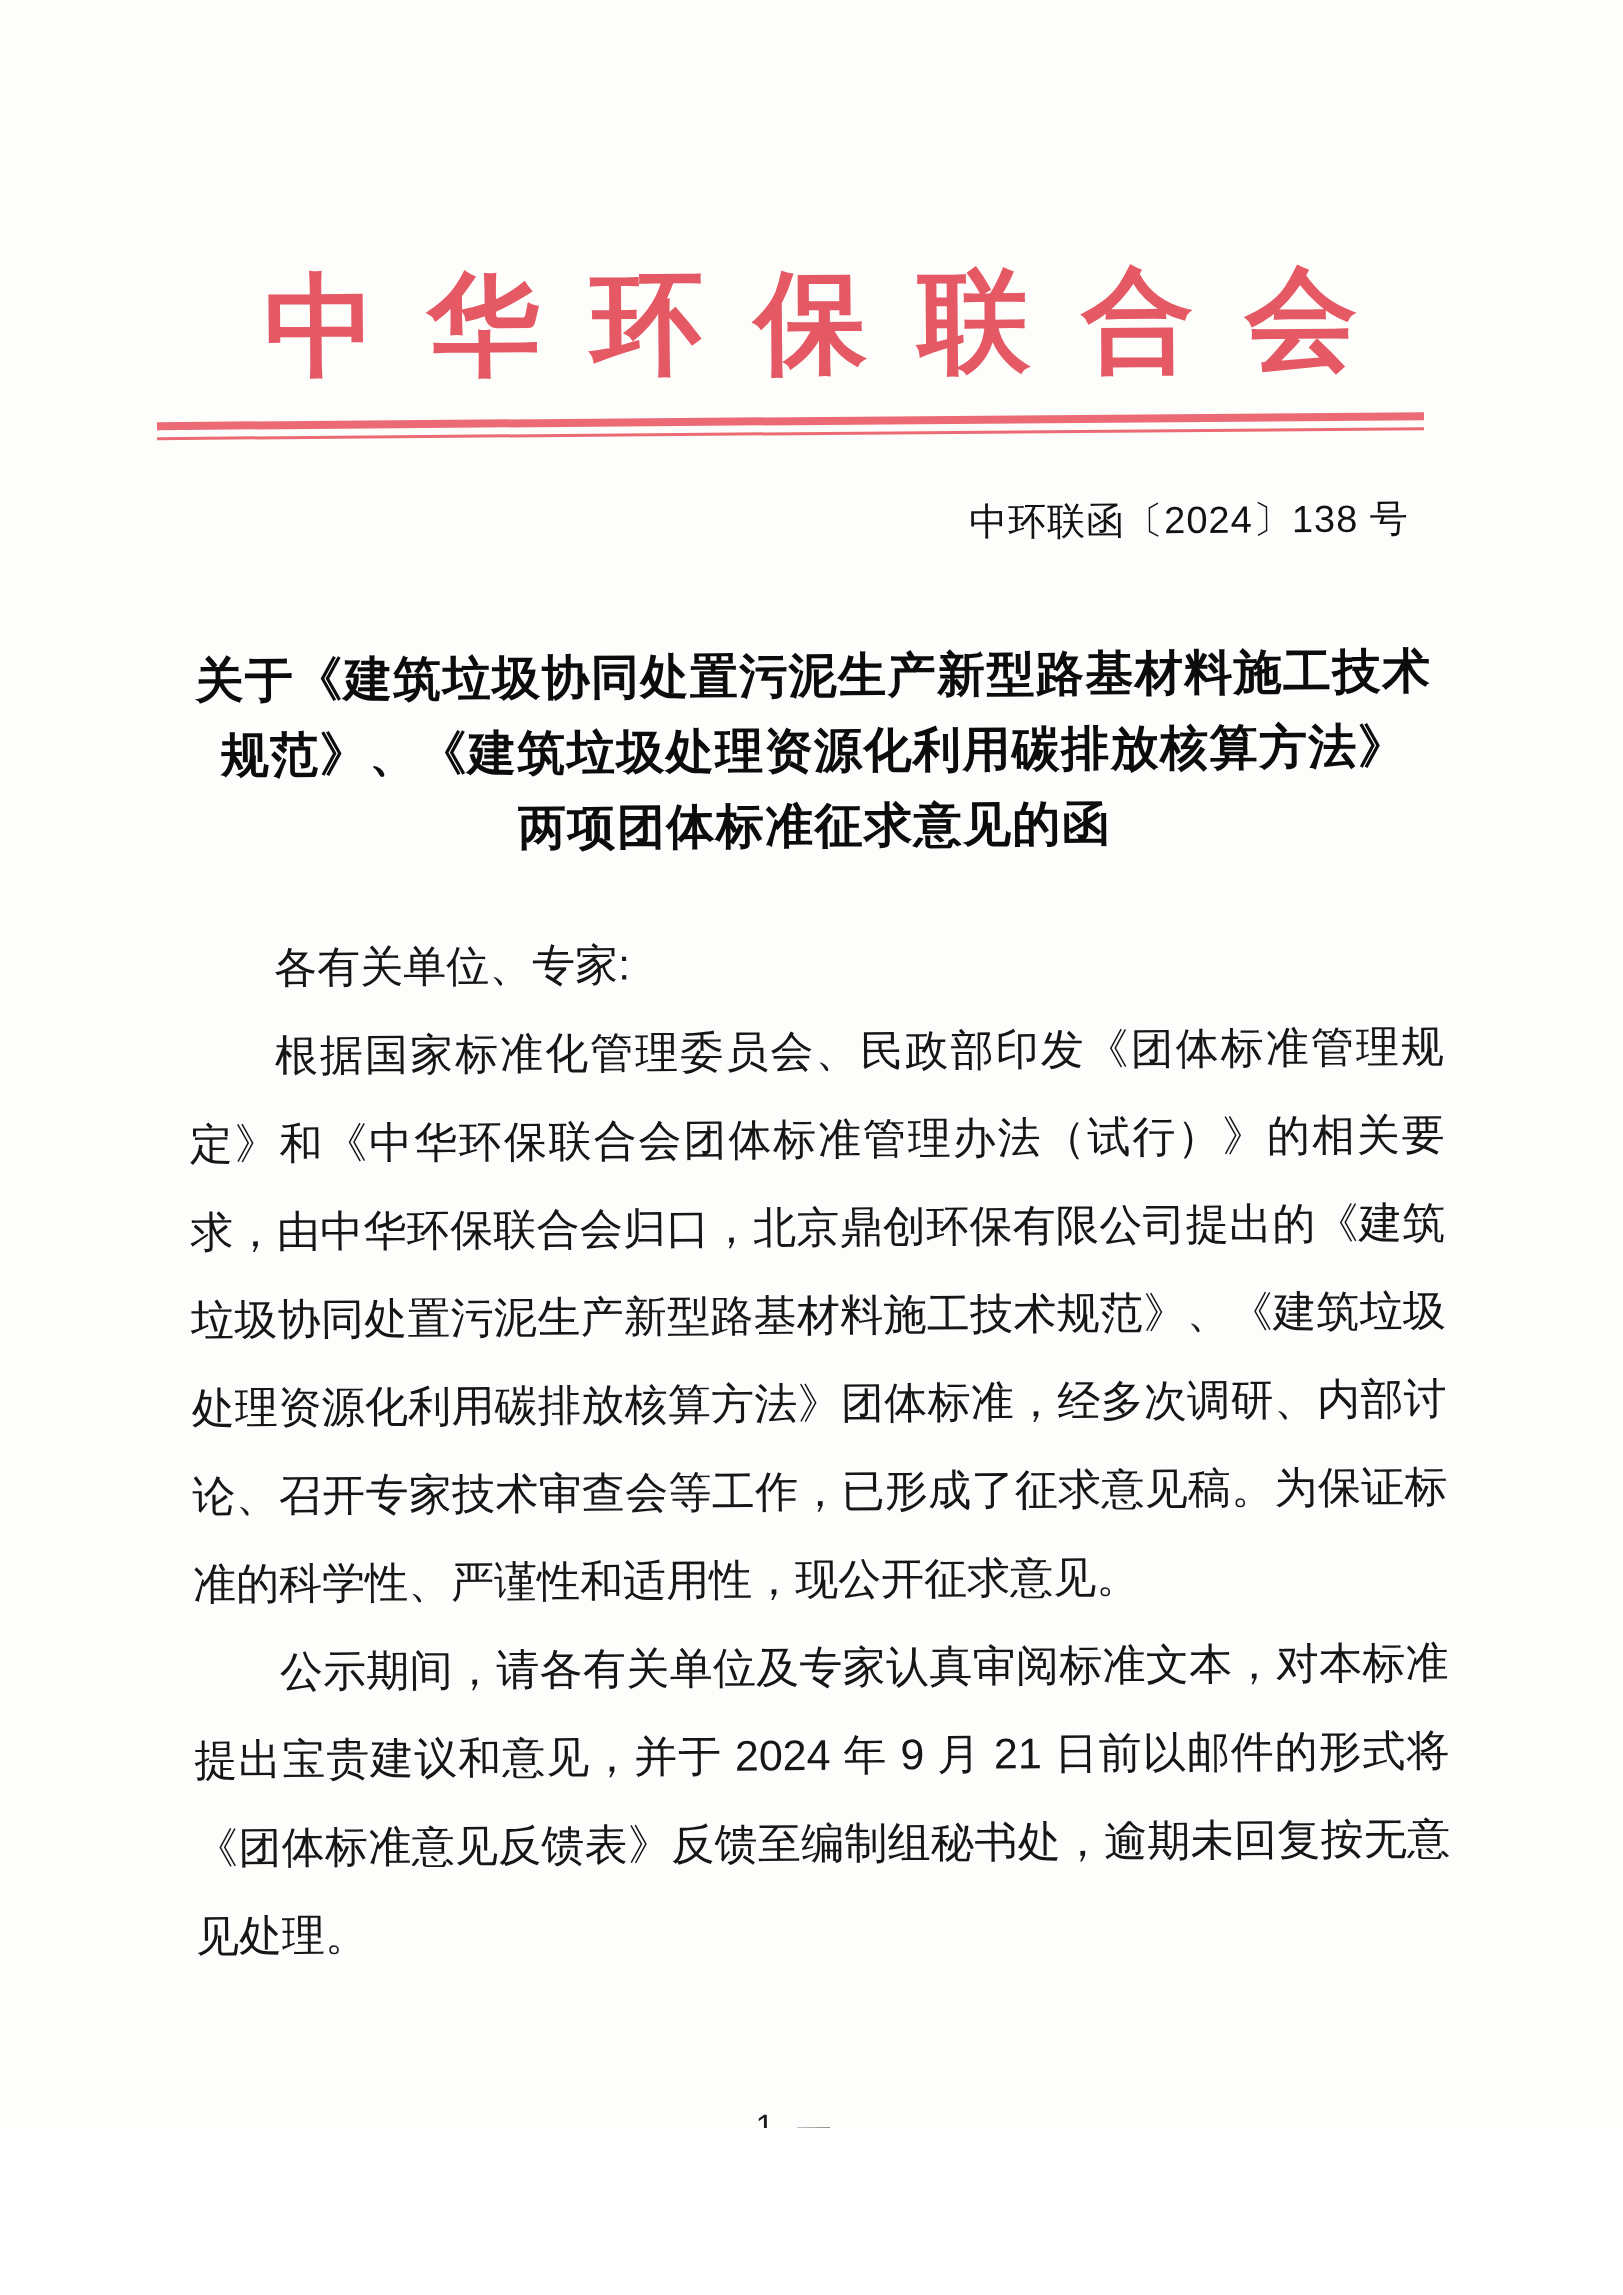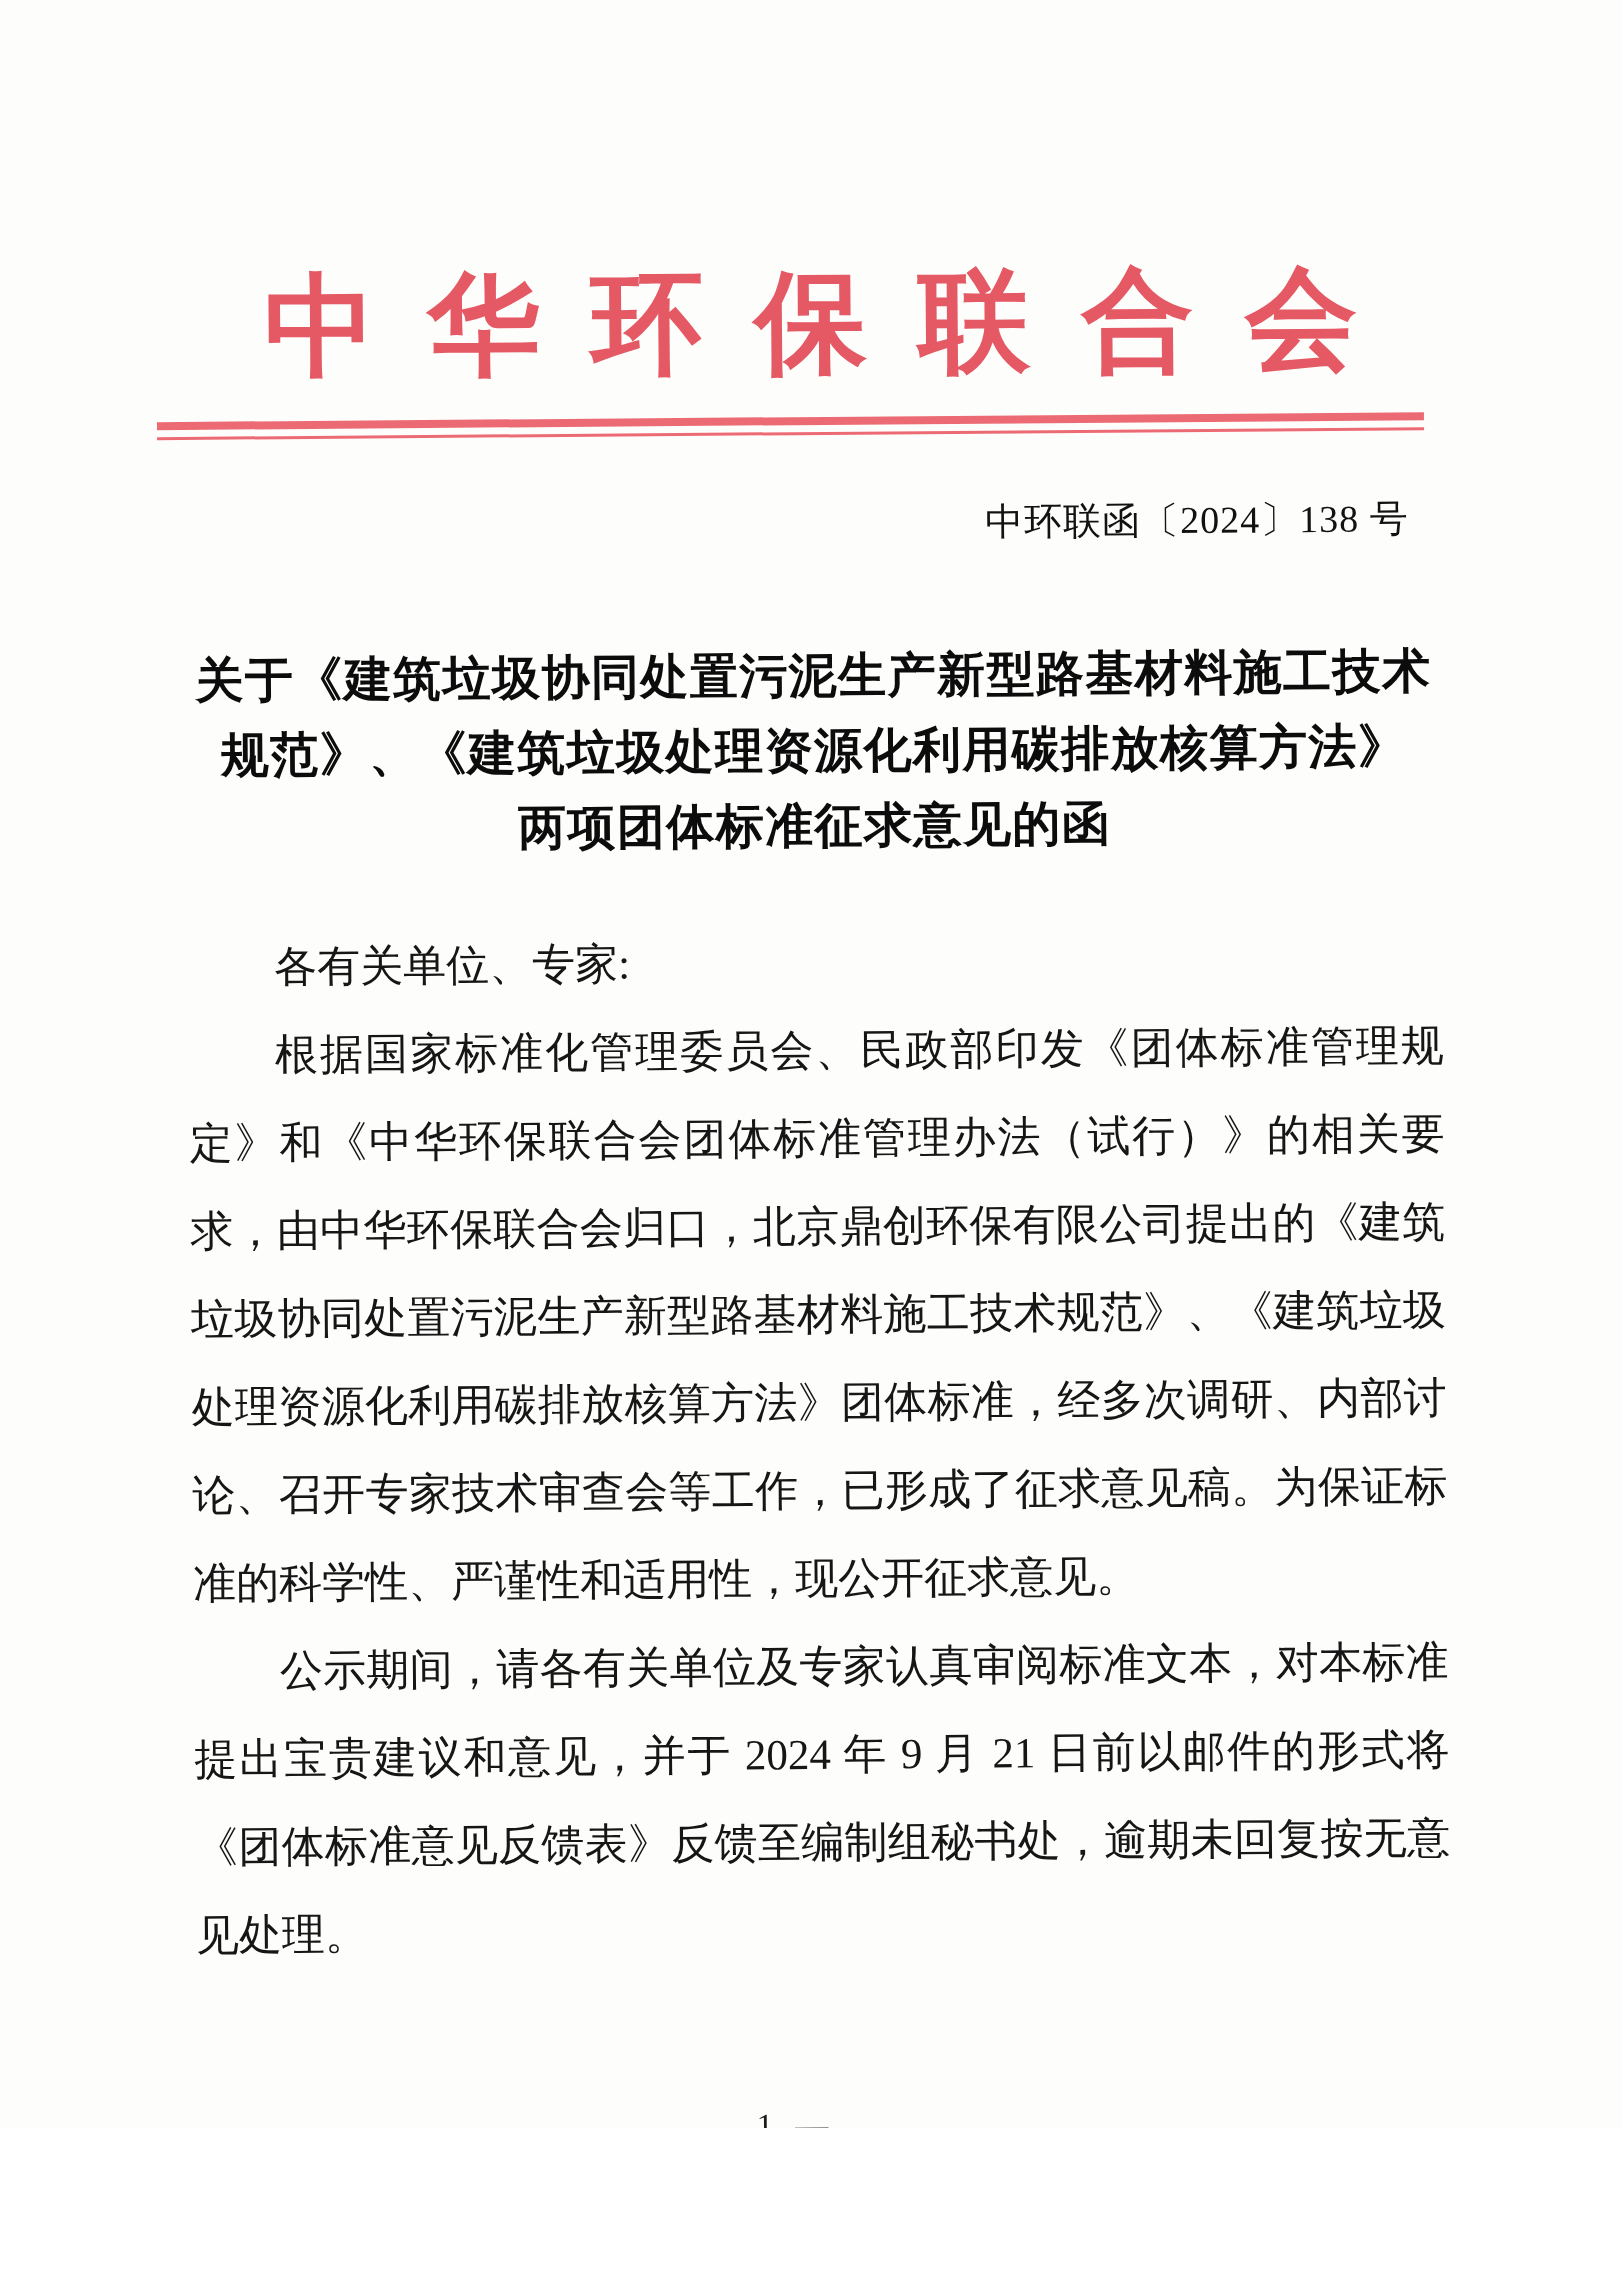--- a/index.html
+++ b/index.html
@@ -6,21 +6,21 @@
     margin: 0;
     padding: 0;
     background: #ffffff;
   }
   .page {
     position: relative;
     width: 1623px;
     height: 2128px;
     background: #fdfdfc;
     overflow: hidden;
-    font-family: Liberation Serif, serif;
+    font-family: Liberation Sans, sans-serif;
     color: #151515;
   }
   
   .scan-content {
     position: absolute;
     inset: 0;
     transform: rotate(-0.45deg);
     transform-origin: 50% 20%;
   }
   .org-name {

